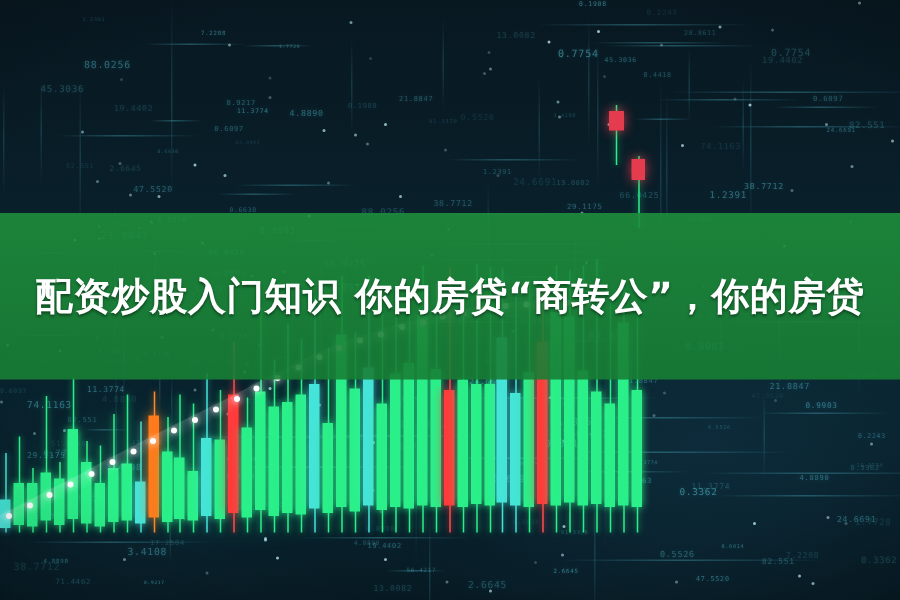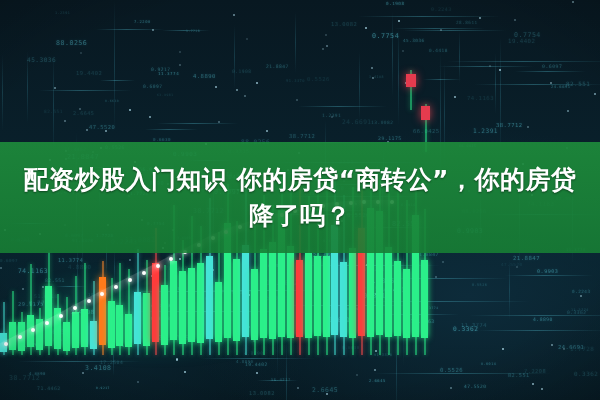--- a/index.html
+++ b/index.html
@@ -744,17 +744,16 @@
   <div class="marker" style="left:421px;top:104px;width:9px;height:48px;">
     <div class="mwick" style="top:0;height:48px;"></div>
     <div class="mbody" style="left:0;top:2px;width:9px;height:14px;"></div>
   </div>
 
   <div class="bg-vignette"></div>
 
   <div class="banner" id="banner" style="top: 142px; height: 111px; background: rgba(26, 133, 56, 0.88);">
     <div class="headline">
       <div>配资炒股入门知识 你的房贷“商转公”，你的房贷</div>
-      <div>降了吗？</div>
     </div>
   </div>
 
 </div>
 
 </body></html>

